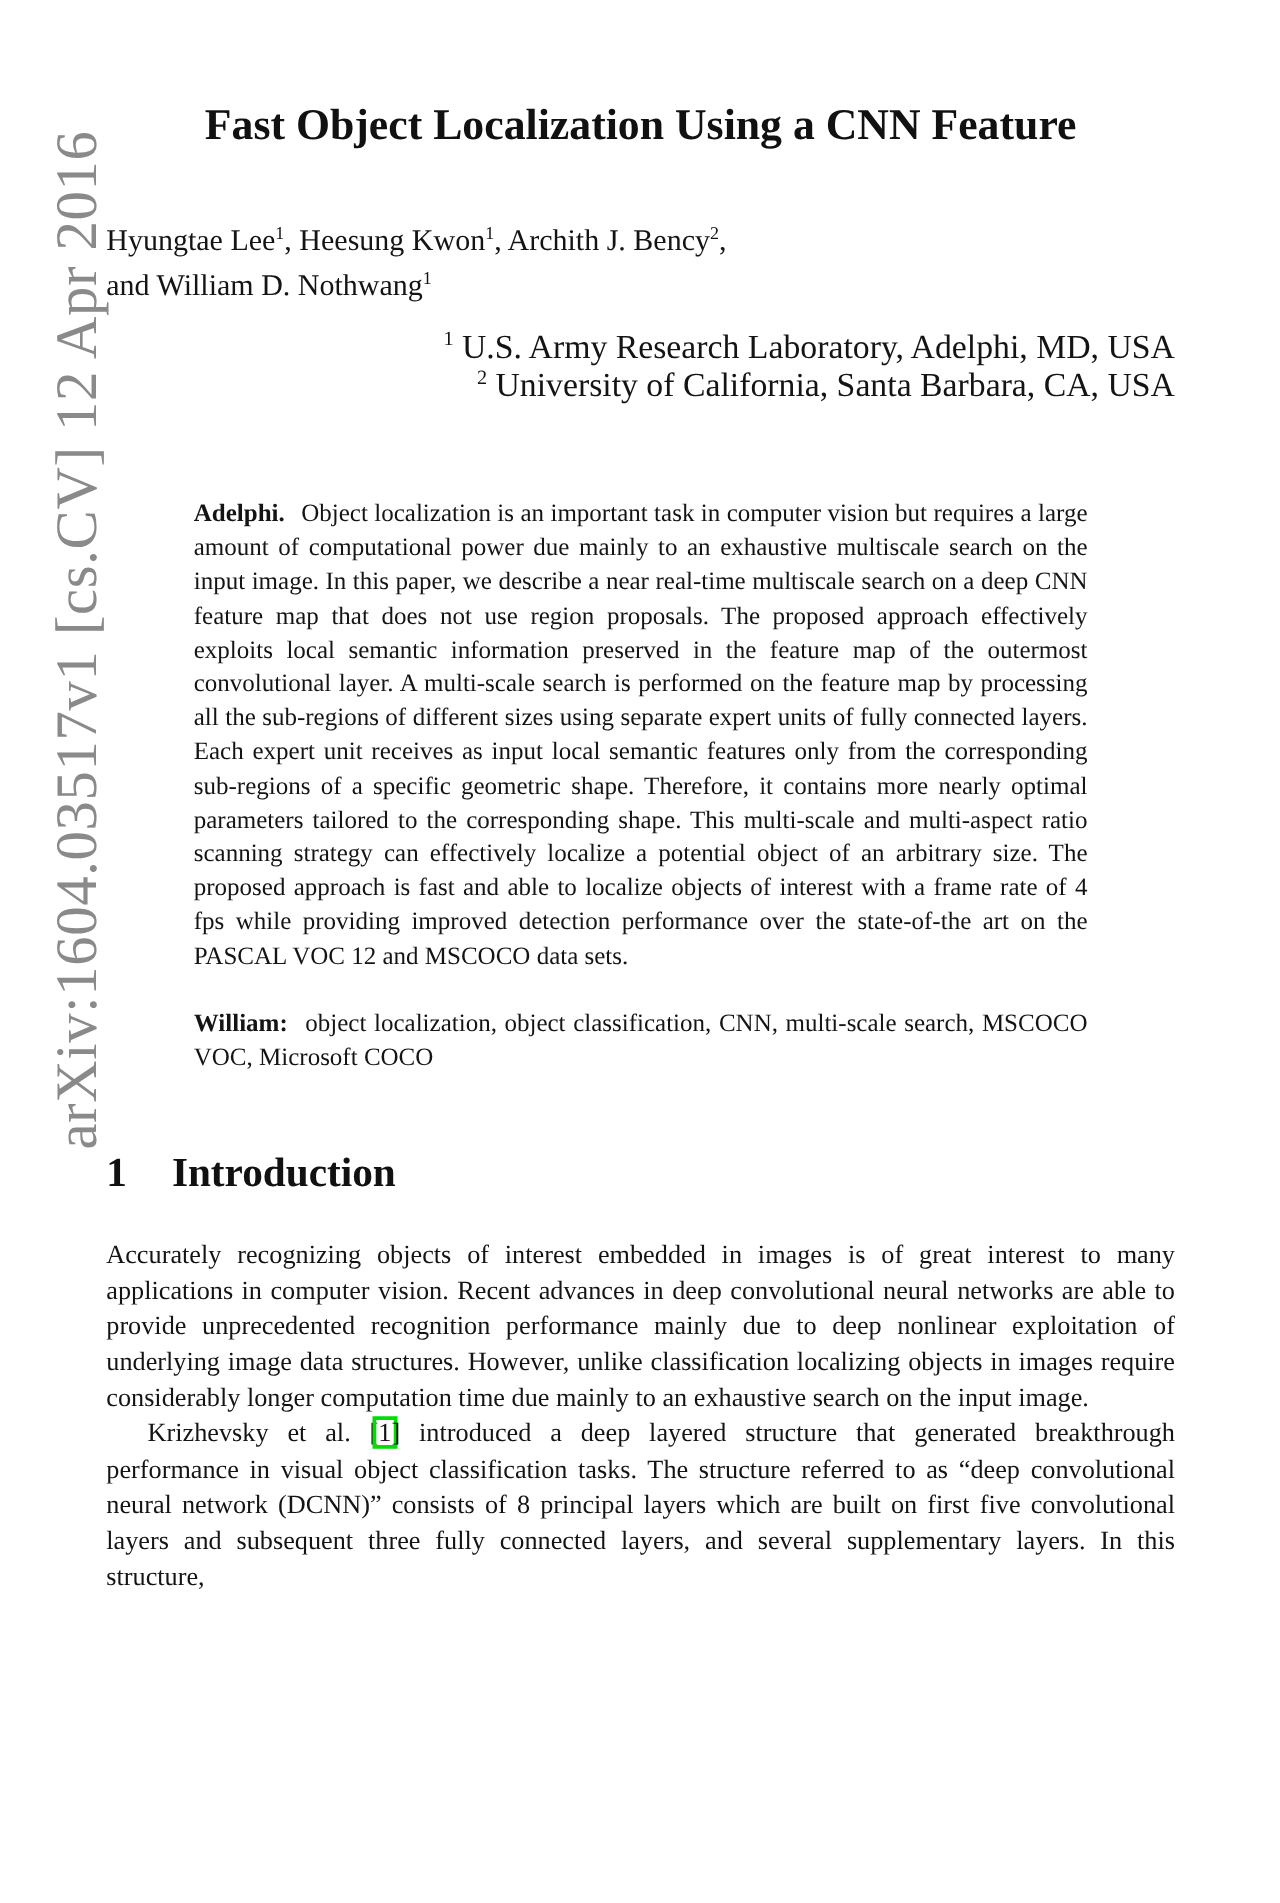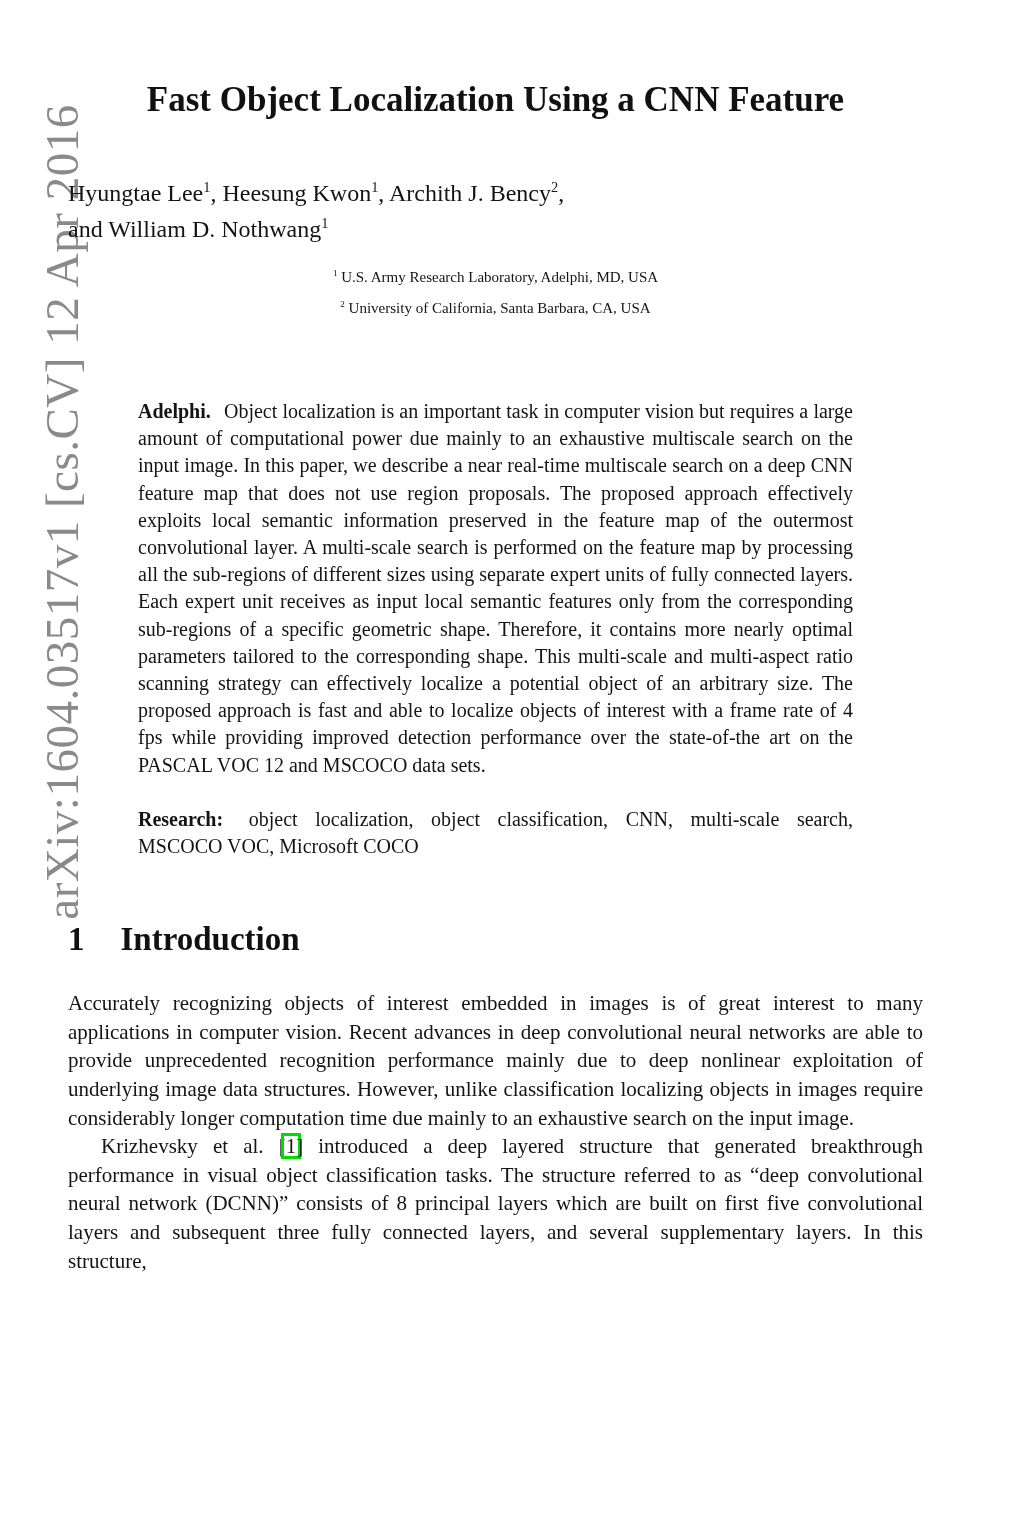--- a/index.html
+++ b/index.html
@@ -22,21 +22,21 @@
     top: 512px;
     transform: translate(-50%, -50%) rotate(-90deg);
     transform-origin: center center;
     white-space: nowrap;
     font-size: 47px;
     color: #8a8a8a;
     letter-spacing: 0.5px;
   }
   .content {
     position: absolute;
-    left: 68px;
+    left: 85px;
     top: 0;
     width: 855px;
   }
   .title {
     margin: 76px 0 0 0;
     font-size: 35px;
     font-weight: bold;
     line-height: 48px;
     text-align: center;
     color: #111111;
@@ -45,23 +45,23 @@
     margin-top: 51px;
     font-size: 24px;
     line-height: 36px;
   }
   .authors sup, .affiliations sup {
     font-size: 60%;
     line-height: 0;
   }
   .affiliations {
     margin-top: 15px;
-    font-size: 15px;
+    font-size: 27px;
     line-height: 31px;
-    text-align: center;
+    text-align: right;
   }
   .abstract {
     margin: 74px 70px 0 70px;
     font-size: 20px;
     line-height: 27.2px;
     text-align: justify;
   }
   .abstract-label, .keywords-label {
     font-weight: bold;
     margin-right: 8px;
@@ -128,21 +128,21 @@
         <div><sup>1</sup> U.S. Army Research Laboratory, Adelphi, MD, USA</div>
         <div><sup>2</sup> University of California, Santa Barbara, CA, USA</div>
       </div>
 
     <section class="abstract">
       <span class="abstract-label">Adelphi.</span>
       <span>Object localization is an important task in computer vision but requires a large amount of computational power due mainly to an exhaustive multiscale search on the input image. In this paper, we describe a near real-time multiscale search on a deep CNN feature map that does not use region proposals. The proposed approach effectively exploits local semantic information preserved in the feature map of the outermost convolutional layer. A multi-scale search is performed on the feature map by processing all the sub-regions of different sizes using separate expert units of fully connected layers. Each expert unit receives as input local semantic features only from the corresponding sub-regions of a specific geometric shape. Therefore, it contains more nearly optimal parameters tailored to the corresponding shape. This multi-scale and multi-aspect ratio scanning strategy can effectively localize a potential object of an arbitrary size. The proposed approach is fast and able to localize objects of interest with a frame rate of 4 fps while providing improved detection performance over the state-of-the art on the PASCAL VOC 12 and MSCOCO data sets.</span>
     </section>
 
     <section class="keywords">
-      <span class="keywords-label">Research:</span>
+      <span class="keywords-label">William:</span>
       <span>object localization, object classification, CNN, multi-scale search, MSCOCO VOC, Microsoft COCO</span>
     </section>
 
     <h2 class="section-heading">
       <span class="section-number">1</span><span>Introduction</span>
     </h2>
 
     <p class="body-par first">Accurately recognizing objects of interest embedded in images is of great interest to many applications in computer vision. Recent advances in deep convolutional neural networks are able to provide unprecedented recognition performance mainly due to deep nonlinear exploitation of underlying image data structures. However, unlike classification localizing objects in images require considerably longer computation time due mainly to an exhaustive search on the input image.</p>
 
     <p class="body-par indented">

